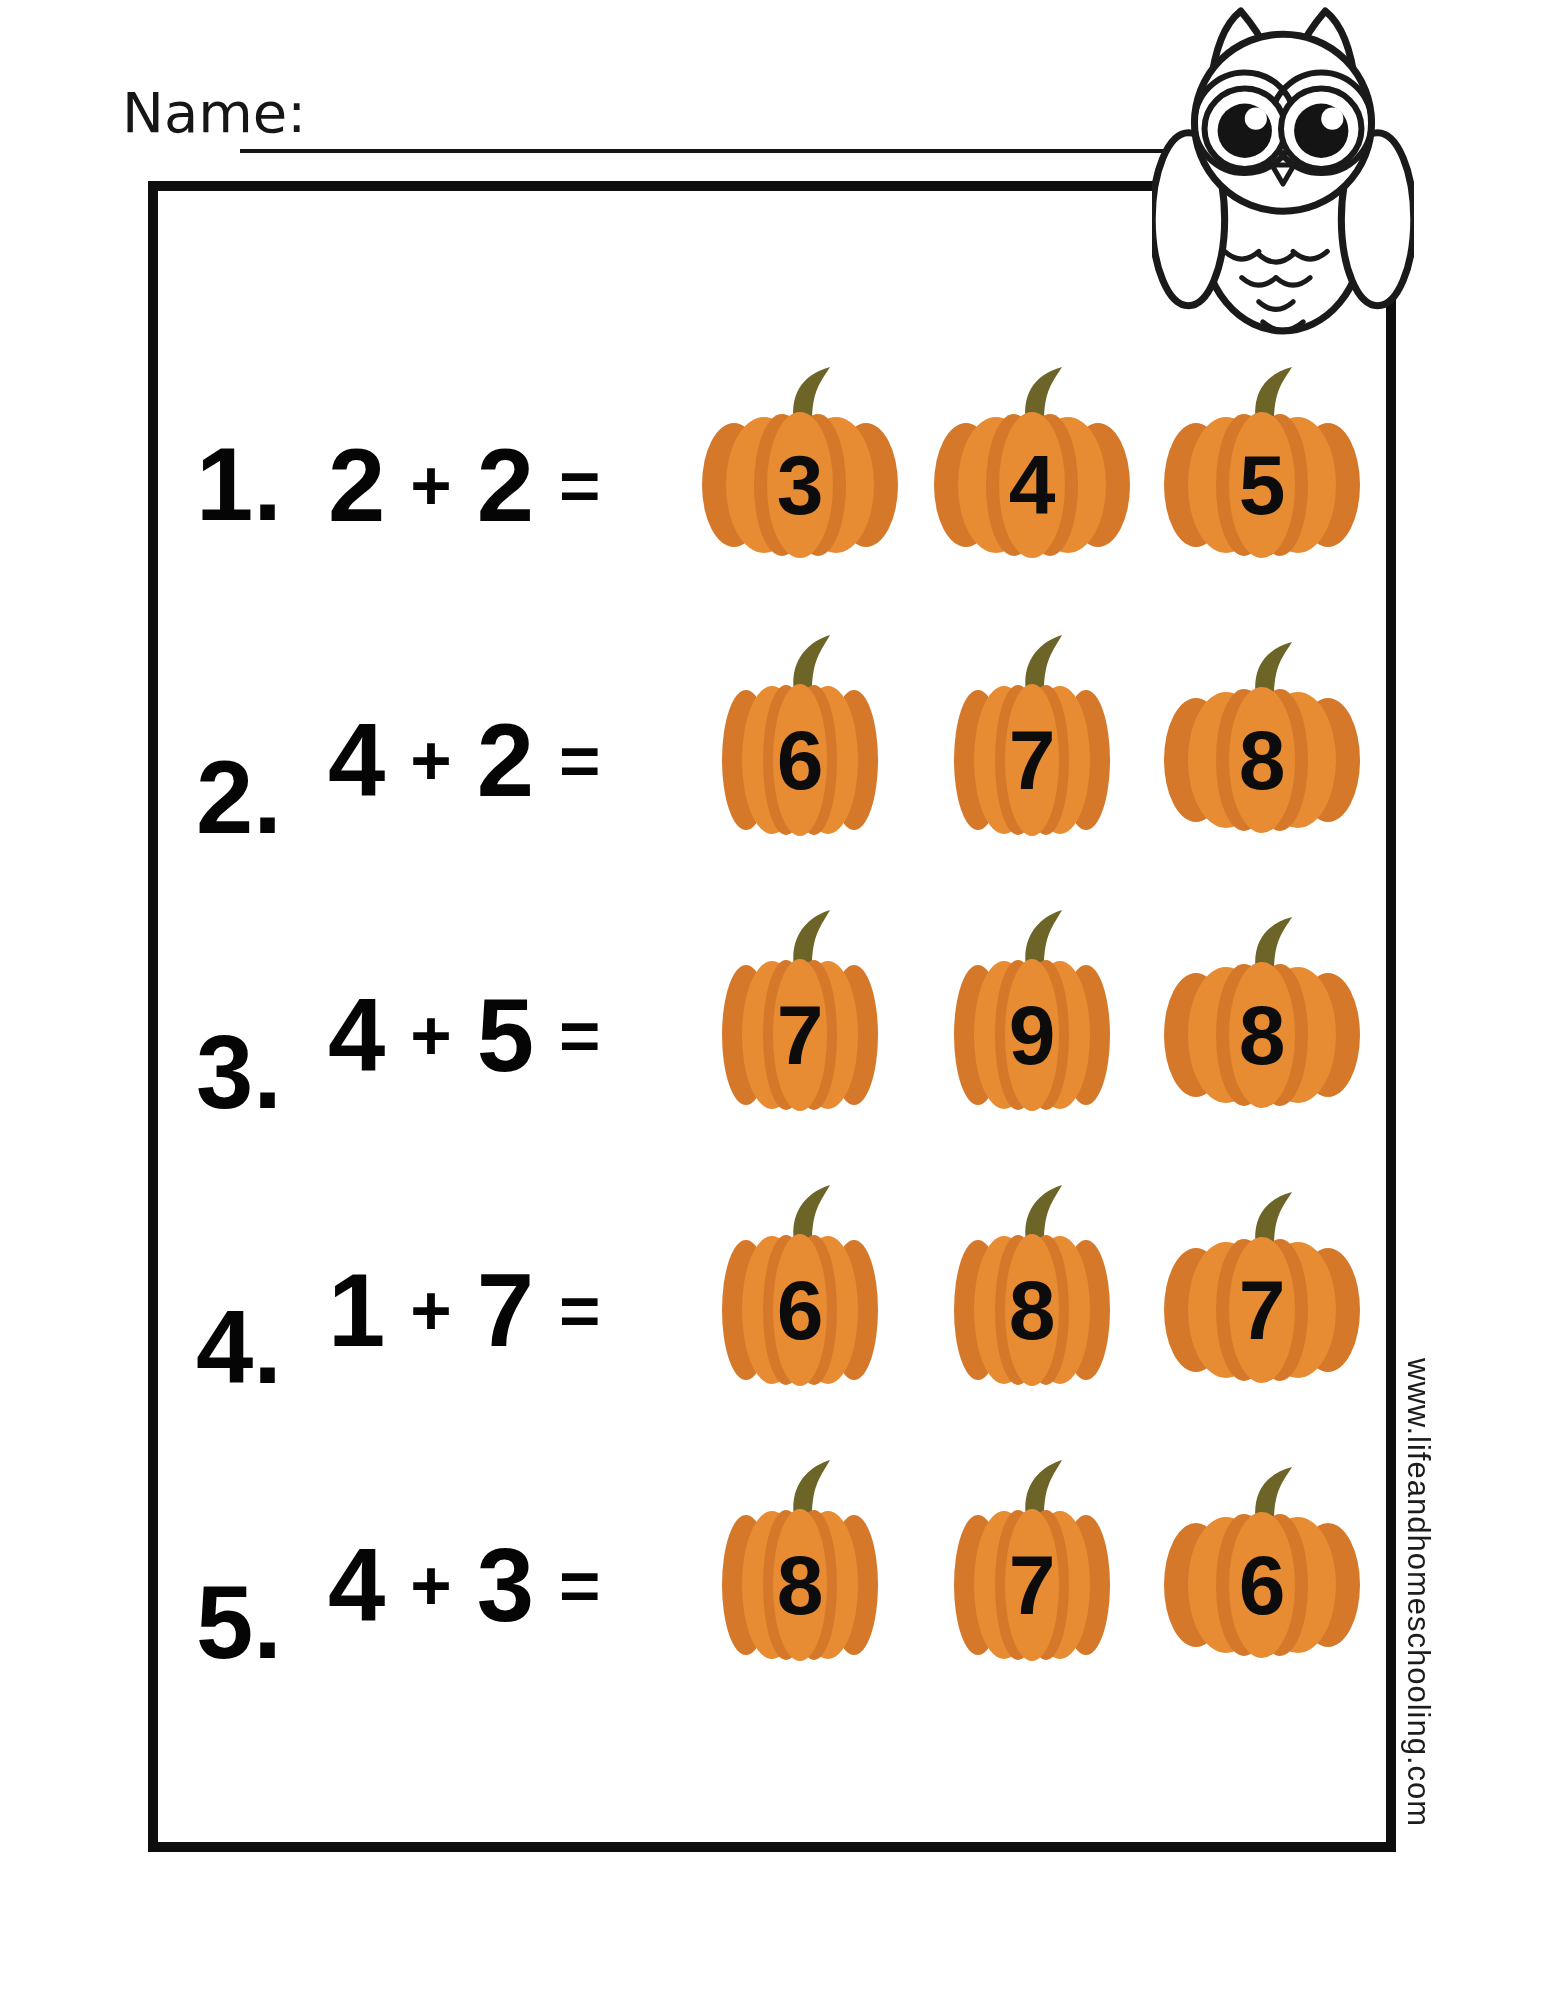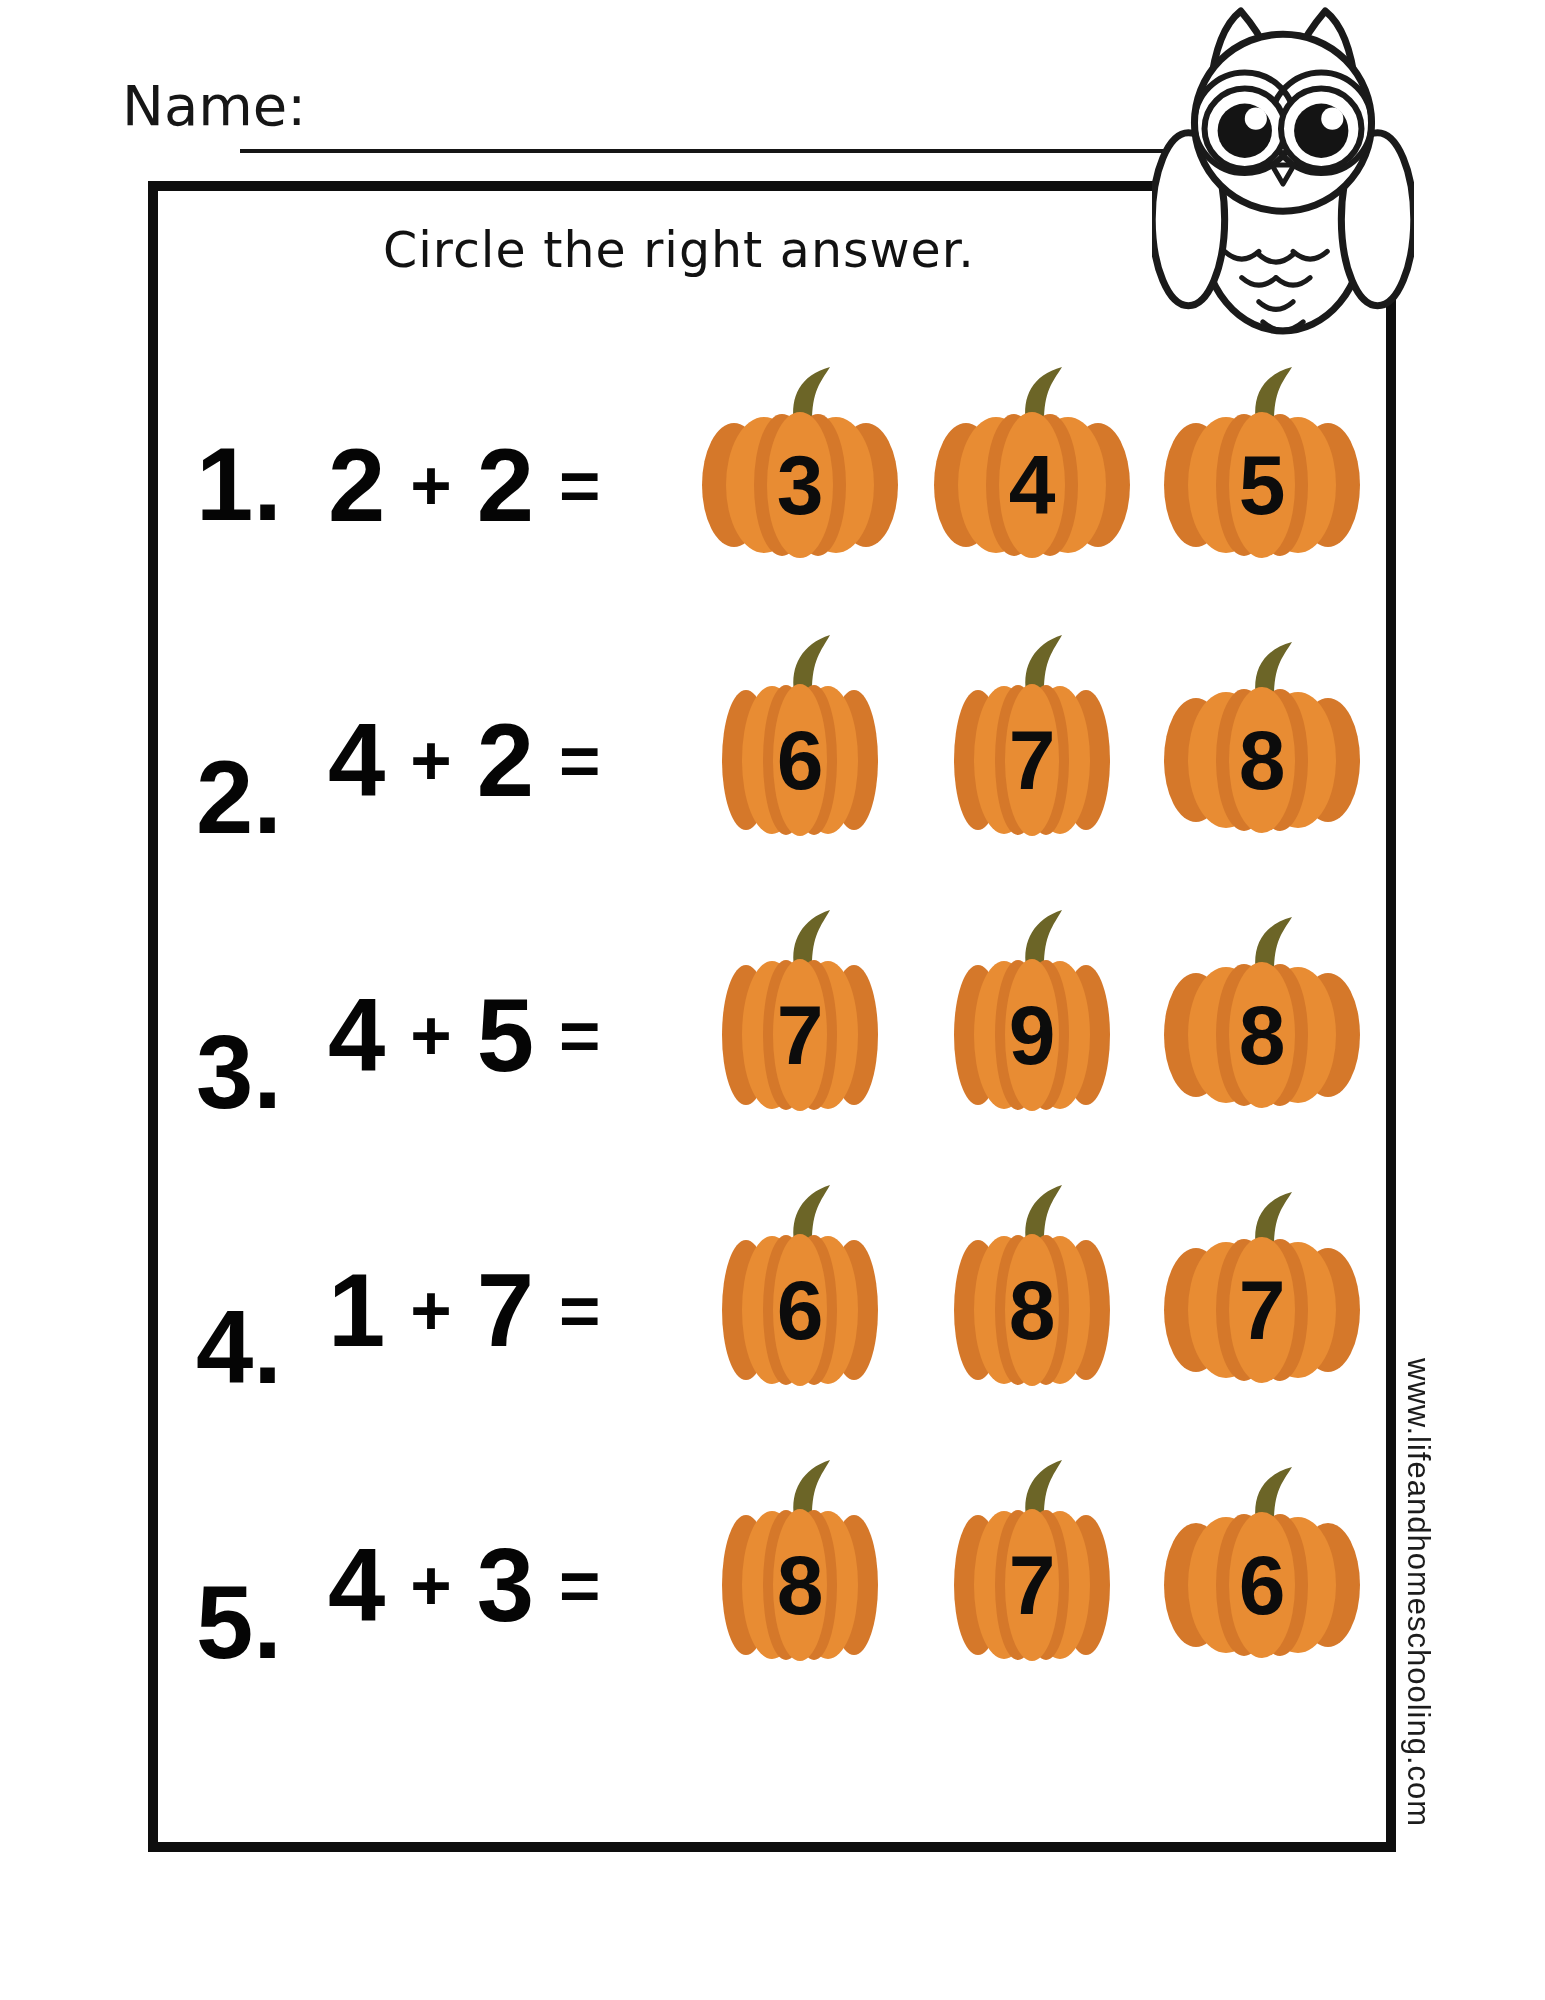--- a/index.html
+++ b/index.html
@@ -1,20 +1,20 @@
 <!DOCTYPE html>
 <html style="--pumpkin_light: #E88C33; --pumpkin_dark: #D5782A; --stem: #6C6527; --ink: #0a0a0a;"><head>
 <meta charset="utf-8">
 <style>
   html,body{margin:0;padding:0;background:#ffffff;}
   .page{position:relative;width:1545px;height:2000px;background:#fff;overflow:hidden;
         font-family:"Liberation Sans",sans-serif;color:#0a0a0a;}
 
   
-  .name-label{position:absolute;left:122px;top:73px;font-size:56px;
+  .name-label{position:absolute;left:122px;top:80px;font-size:56px;
               font-family:"DejaVu Sans",sans-serif;color:#161616;}
   .name-line{position:absolute;left:240px;top:149px;width:928px;height:0;
              border-top:4px solid #161616;}
 
   
   .frame{position:absolute;left:148px;top:181px;width:1248px;height:1671px;
          border:10px solid #0e0e0e;box-sizing:border-box;}
   .title{position:absolute;left:383px;top:222px;font-size:49px;letter-spacing:1px;
          font-family:"DejaVu Sans",sans-serif;color:#121212;}
 
@@ -82,21 +82,20 @@
     </g>
   </defs>
 </svg>
 
 <div class="page">
 
   <div class="name-label">Name:</div>
   <div class="name-line"></div>
 
   <div class="frame"></div>
-  <div class="title">Circle the right answer.</div>
 
   <svg class="owl" viewBox="0 0 260 330" stroke="#1a1a1a" fill="#ffffff" stroke-linejoin="round" stroke-linecap="round">
     <path d="M58,80 Q64,24 88,5 Q106,26 116,48 Q84,58 58,80 Z" stroke-width="7"></path>
     <path d="M202,80 Q196,24 172,5 Q154,26 144,48 Q176,58 202,80 Z" stroke-width="7"></path>
     <ellipse cx="130" cy="226" rx="80" ry="97" stroke-width="7"></ellipse>
     <ellipse cx="36" cy="212" rx="36" ry="86" stroke-width="7"></ellipse>
     <ellipse cx="224" cy="212" rx="36" ry="86" stroke-width="7"></ellipse>
     <circle cx="130" cy="116" r="88" stroke-width="7"></circle>
     <circle cx="92" cy="116" r="50" stroke-width="6" fill="none"></circle>
     <circle cx="168" cy="116" r="50" stroke-width="6" fill="none"></circle>

